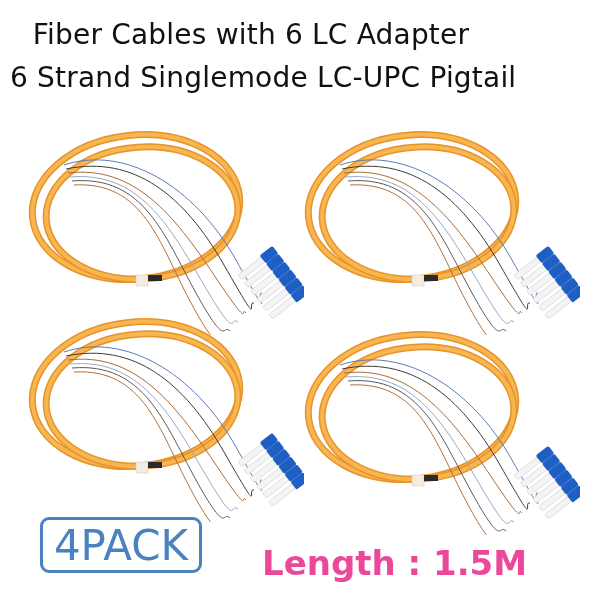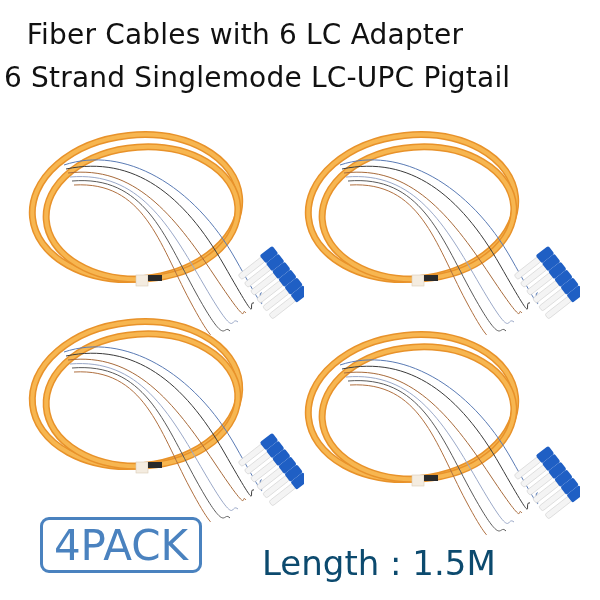--- a/index.html
+++ b/index.html
@@ -1,29 +1,29 @@
 <!DOCTYPE html>
 <html><head>
 <meta charset="utf-8">
 <style>
   html, body { margin: 0; padding: 0; background: #ffffff; }
   body { width: 600px; height: 600px; position: relative; overflow: hidden;
          font-family: "DejaVu Sans", "Liberation Sans", sans-serif; }
-  .title-line { position: absolute; left: 4px; width: 482px; text-align: center;
+  .title-line { position: absolute; left: 10px; width: 482px; text-align: center;
                 color: #111111; font-size: 28px; letter-spacing: 0.2px; white-space: nowrap; }
   #title1 { top: 18px; }
   #title2 { top: 61px; text-align: right; }
   .bundle { position: absolute; width: 280px; height: 210px; }
   .bundle svg { width: 280px; height: 210px; display: block; }
   #pack-badge { position: absolute; left: 40px; top: 517px; width: 162px; height: 56px;
                 border: 3px solid #4a82bf; border-radius: 9px; box-sizing: border-box;
                 display: flex; align-items: center; justify-content: center;
                 color: #4a82bf; font-size: 42px; letter-spacing: 0px; }
-  #length-text { position: absolute; left: 262px; top: 543px; font-size: 34px; color: #0c4a6e;
-                 white-space: nowrap; }
+  #length-text { position: absolute; left: 262px; top: 543px; font-size: 34px; color: #ec4899;
+                 white-space: nowrap; font-weight: bold; }
 </style>
 </head>
 <body>
 
 <div id="title1" class="title-line">Fiber Cables with 6 LC Adapter</div>
 <div id="title2" class="title-line">6 Strand Singlemode LC-UPC Pigtail</div>
 
 <svg width="0" height="0" style="position:absolute">
   <defs>
     <g id="bundle-graphic">

